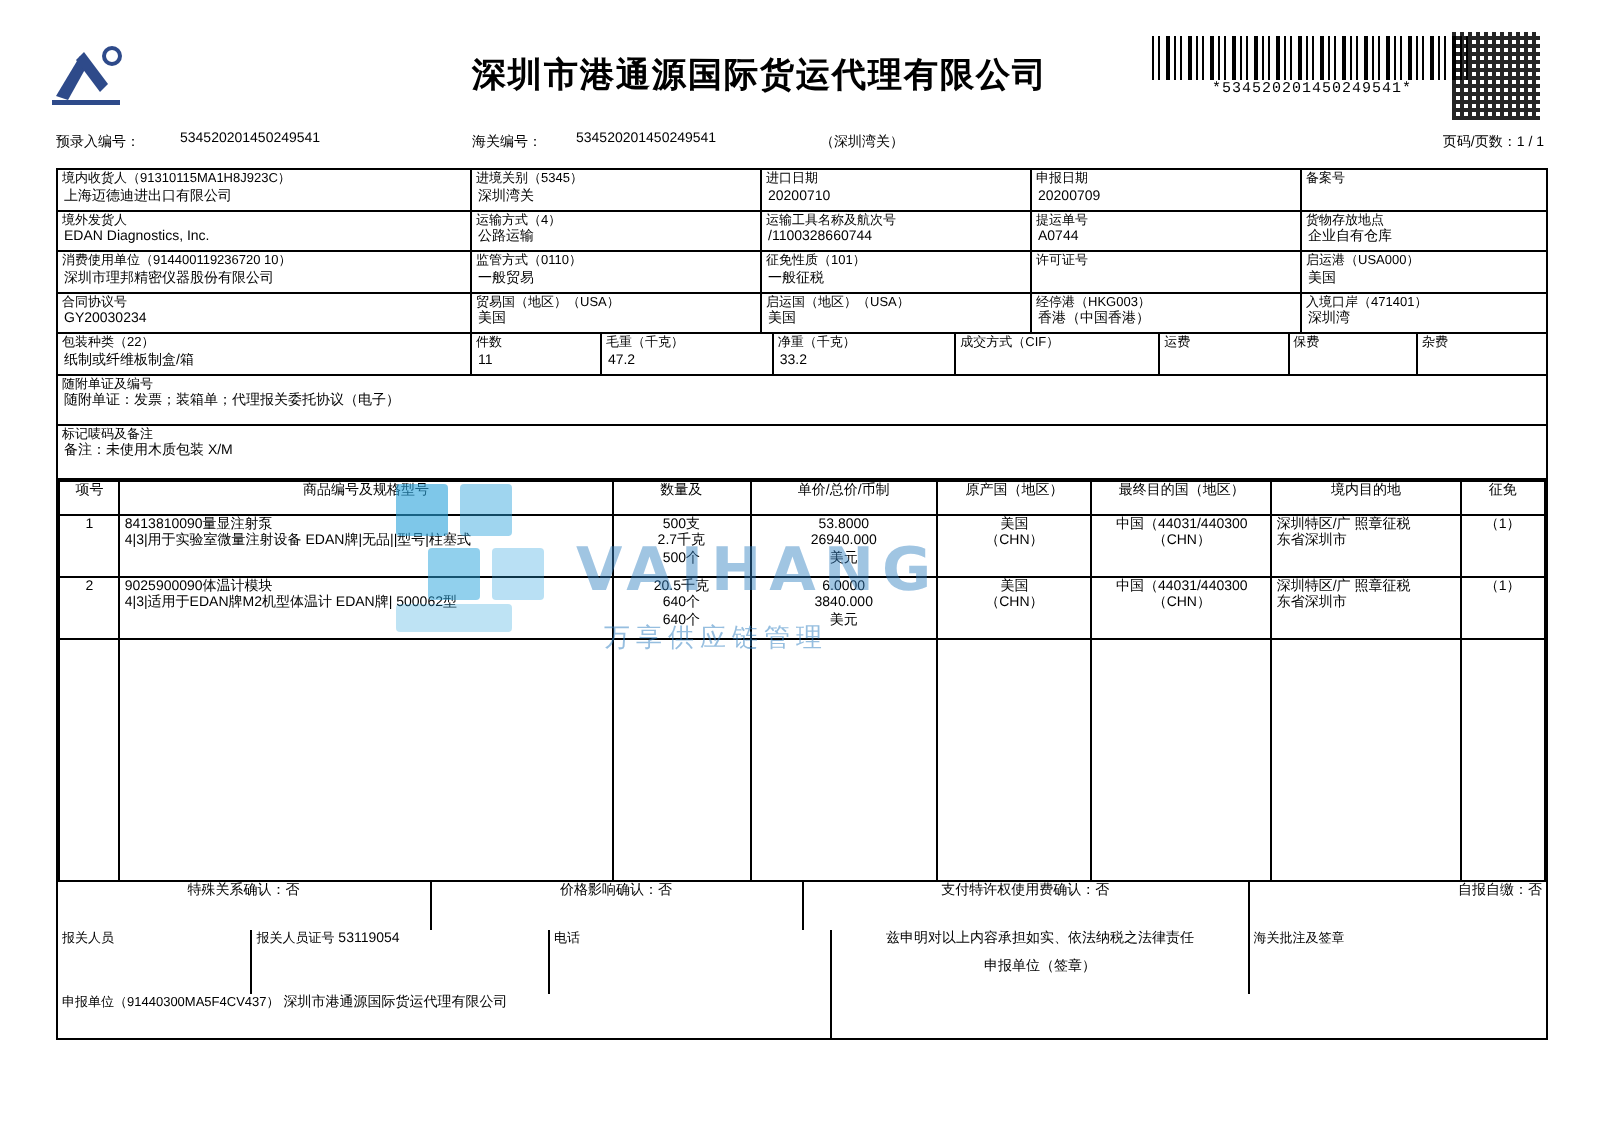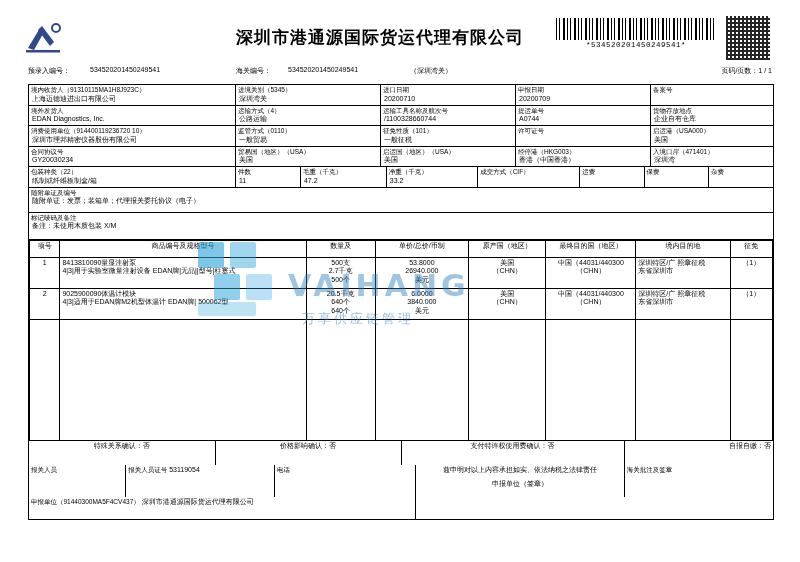--- a/index.html
+++ b/index.html
@@ -19,21 +19,21 @@
   .logo{
     position:absolute;left:24px;top:20px;width:40px;height:34px;
     color:#2e4a8a;
   }
   .doc-title{
     position:absolute;left:180px;top:26px;width:400px;
     text-align:center;font-size:17px;font-weight:bold;
     letter-spacing:1px;
     font-family:"DejaVu Sans",sans-serif;
   }
-  .barcode{position:absolute;left:532px;top:18px;width:160px;height:30px;padding-left:24px;}
+  .barcode{position:absolute;left:552px;top:18px;width:160px;height:30px;padding-left:24px;}
   .barcode .bars{height:22px;width:100%;
     background:repeating-linear-gradient(90deg,#000 0 1px,#fff 1px 3px,#000 3px 4px,#fff 4px 7px,#000 7px 9px,#fff 9px 11px);
   }
   .barcode .bnum{text-align:center;font-size:7.5px;letter-spacing:.5px;margin-top:1px;font-family:"Liberation Mono",monospace;}
   .qr{position:absolute;left:726px;top:16px;width:44px;height:44px;}
   .qr-grid{width:44px;height:44px;
     background-image:
       linear-gradient(90deg,#000 0 2px,transparent 2px 4px),
       linear-gradient(0deg,#000 0 2px,transparent 2px 4px);
     background-size:4px 4px;

